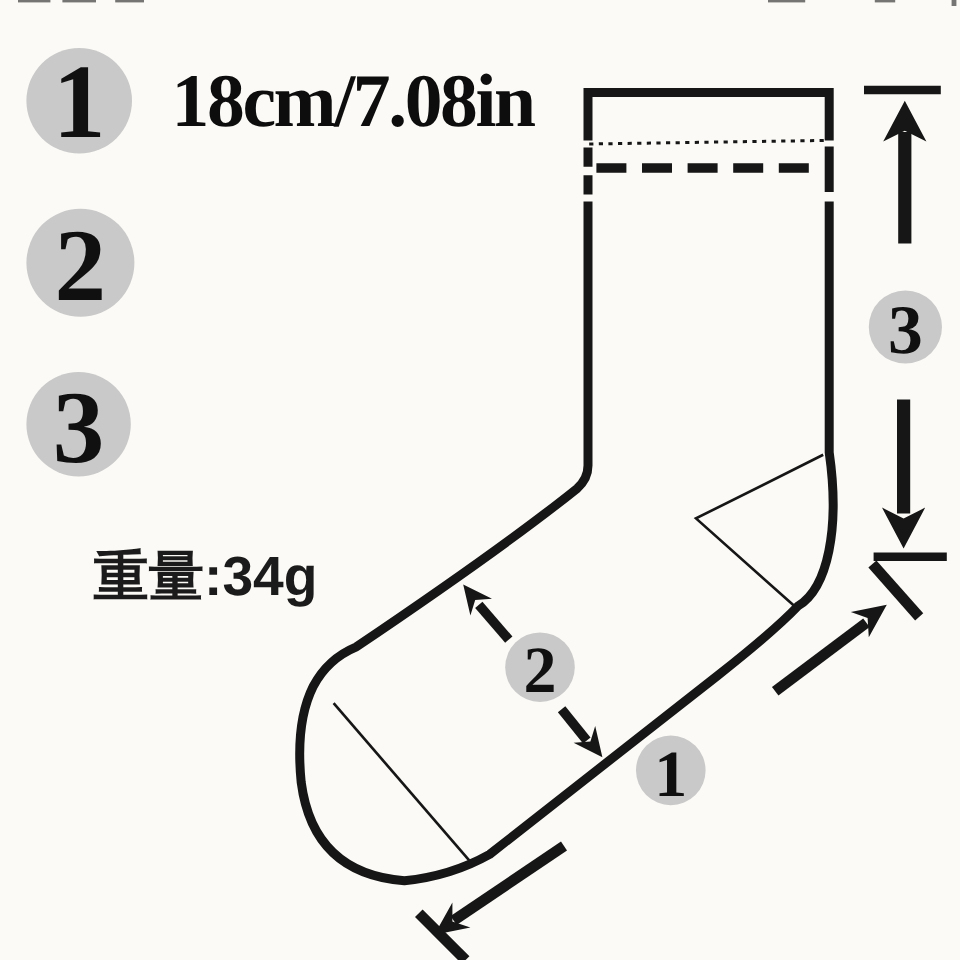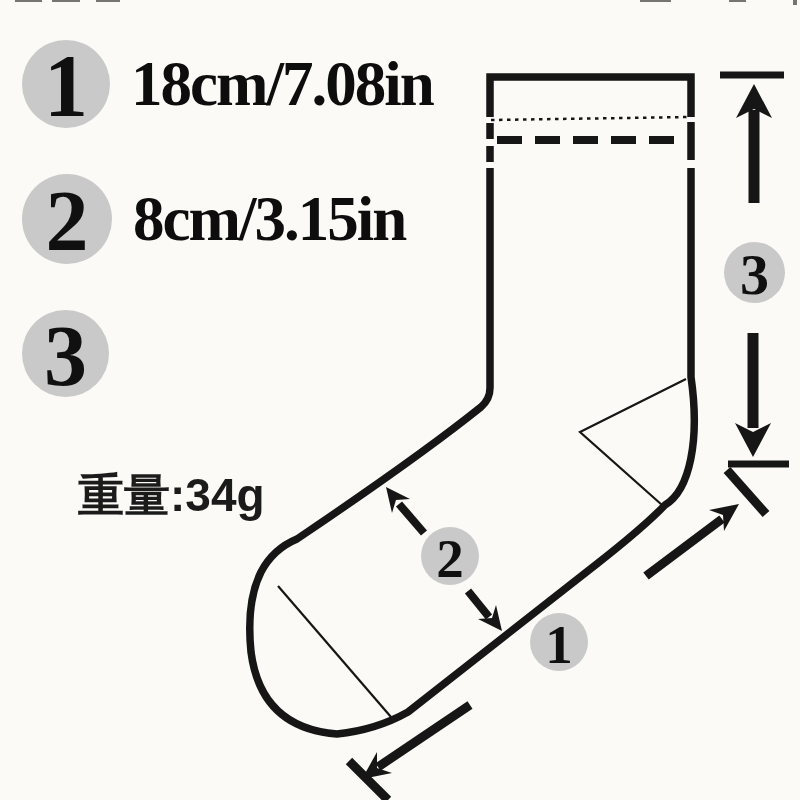--- a/index.html
+++ b/index.html
@@ -14,25 +14,25 @@
     background:#c9c9c9; border-radius:50%;
     display:flex; align-items:center; justify-content:center;
     color:#101010; font-weight:700; line-height:1;
     font-family:"Liberation Serif", serif;
   }
   .num-badge span { transform:translateY(2px); }
   .badge-l1 { width:88px; height:88px; font-size:88px; }
   .badge-l2 { width:90px; height:90px; font-size:86px; }
   .badge-l3 { width:87px; height:87px; font-size:86px; }
   .legend-label {
-    margin-left:21px; font-weight:700; color:#0d0d0d;
+    margin-left:33px; font-weight:700; color:#0d0d0d;
     font-size:63px; letter-spacing:-2px; white-space:nowrap; line-height:1;
   }
   .weight-label {
-    position:absolute; left:78px; top:472px;
+    position:absolute; left:78px; top:457px;
     font-family:"Liberation Sans", sans-serif;
     font-weight:700; font-size:46px; color:#1b1b1b; line-height:1;
   }
   .diagram-badge {
     position:absolute; background:#c9c9c9; border-radius:50%;
     display:flex; align-items:center; justify-content:center;
     color:#101010; font-weight:700; line-height:1; font-size:55px;
     font-family:"Liberation Serif", serif;
   }
   .diagram-badge span { transform:translateY(2px); }
@@ -105,21 +105,20 @@
     <div class="num-badge badge-l1">
       <span>1</span>
     </div>
     <div class="legend-label">18cm/7.08in</div>
   </div>
 
   <div class="legend-row" style="left:22px; top:174px;">
     <div class="num-badge badge-l2">
       <span>2</span>
     </div>
-    <div class="legend-label">8cm/3.15in</div>
   </div>
 
   <div class="legend-row" style="left:22px; top:310px;">
     <div class="num-badge badge-l3">
       <span>3</span>
     </div>
   </div>
 
   <div class="weight-label">重量:34g</div>
 

